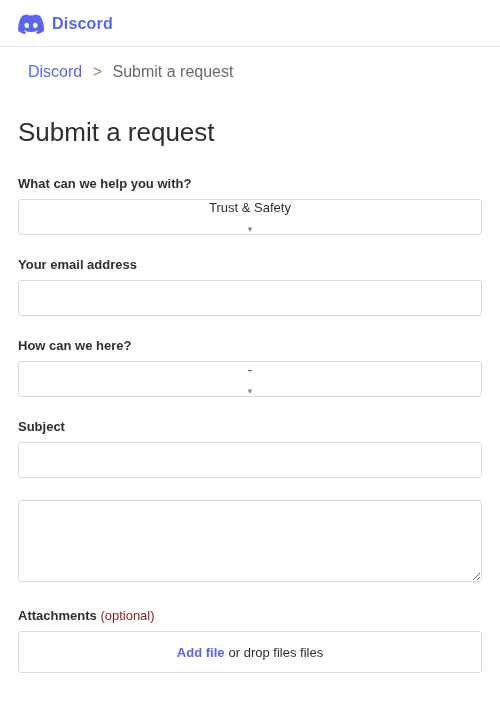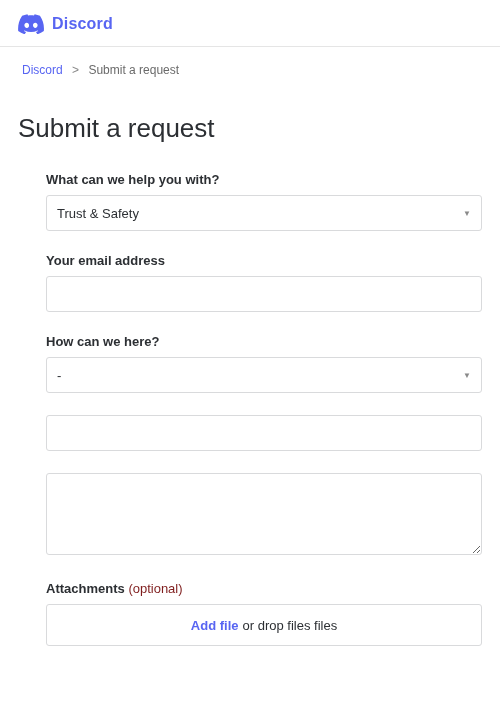--- a/index.html
+++ b/index.html
@@ -27,43 +27,42 @@
     .logo-icon svg {
       display: block;
     }
     .logo-text {
       font-size: 16px;
       font-weight: 800;
       color: #5865F2;
       letter-spacing: 0.2px;
     }
     .breadcrumb {
-      padding: 16px 22px 0;
-      font-size: 12px;
+      padding: 16px 28px 0;
+      font-size: 16px;
       color: #6a6a6a;
     }
     .breadcrumb .link {
       color: #5865F2;
     }
     .breadcrumb .sep {
       margin: 0 6px;
       color: #888;
     }
     .container {
       padding: 0 18px 24px;
     }
     .page-title {
       font-size: 26px;
       font-weight: 400;
       color: #2c2f33;
       margin: 36px 0 28px;
     }
     .form-group {
       margin-bottom: 22px;
-      margin-left: 28px;
     }
     .label {
       display: block;
       font-size: 13px;
       font-weight: 700;
       color: #2c2f33;
       margin-bottom: 8px;
     }
     .label .optional {
       font-weight: 400;
@@ -72,20 +71,21 @@
     .select, .input {
       width: 100%;
       height: 36px;
       border: 1px solid #d9dadc;
       border-radius: 3px;
       padding: 0 10px;
       font-size: 13px;
       background: #fff;
       color: #2c2f33;
       position: relative;
+      flex-direction: column;
     }
     .select {
       display: flex;
       align-items: center;
       justify-content: space-between;
       cursor: pointer;
     }
     .select .caret {
       font-size: 8px;
       color: #8a8a8a;
@@ -157,20 +157,21 @@
 
   <div class="form-group">
     <label class="label">How can we here?</label>
     <div class="select">
       <span>-</span>
       <span class="caret">▼</span>
     </div>
   </div>
 
   <div class="form-group">
+    <label class="label">Subject</label>
     <input class="input" type="text" value="" style="">
   </div>
 
   <div class="form-group">
     <textarea class="textarea" style=""></textarea>
   </div>
 
   <div class="form-group">
     <label class="label">
       <span>Attachments</span>

